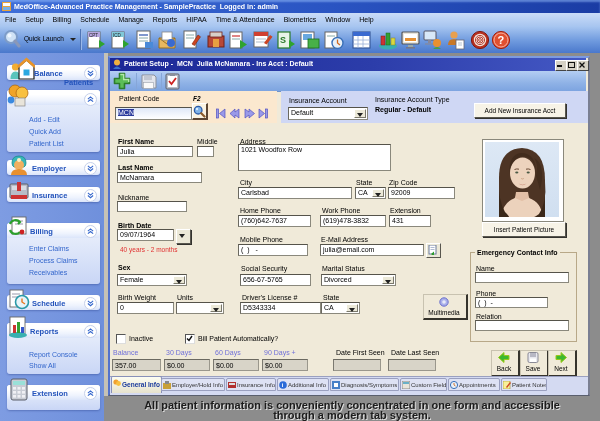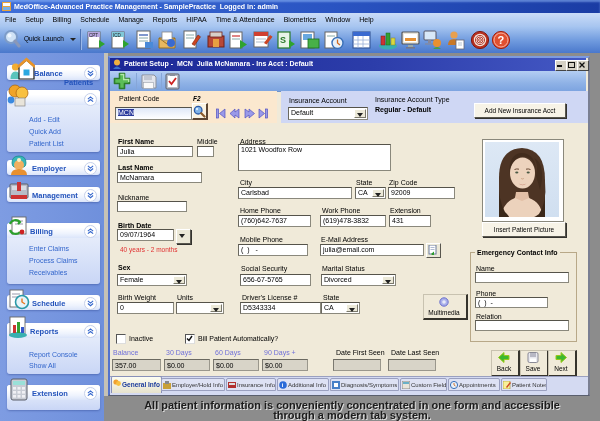--- a/index.html
+++ b/index.html
@@ -234,21 +234,21 @@
       <path d="M1 1 L4 3.5 L7 1 M1 4 L4 6.5 L7 4" fill="none" stroke="#3366cc" stroke-width="1.3"></path>
     </svg>
 
   <div class="phdr" style="top:187px;"></div>
   <svg class="ab" style="left:8px;top:180px" width="22" height="23" viewBox="0 0 22 23">
       <rect x="2" y="4" width="18" height="14" rx="1" fill="#b8bcc8" stroke="#5a5f6a" stroke-width="1"></rect>
       <rect x="4" y="6" width="14" height="4" fill="#d8dce4"></rect>
       <rect x="3" y="15" width="16" height="4" fill="#cc3333"></rect>
       <rect x="9" y="2" width="4" height="9" fill="#cc3333"></rect>
     </svg>
-  <div class="hdrTxt" style="left:32px;top:191px;">Management</div>
+  <div class="hdrTxt" style="left:32px;top:191px;">Insurance</div>
   <div class="chev" style="left:84px;top:189px;"></div>
   <svg class="ab" style="left:86.5px;top:191.5px" width="7" height="7" viewBox="0 0 8 8">
       <path d="M1 1 L4 3.5 L7 1 M1 4 L4 6.5 L7 4" fill="none" stroke="#3366cc" stroke-width="1.3"></path>
     </svg>
 
   <div class="panel" style="top:223px;height:61px;"></div>
   <div class="phdr" style="top:223px;box-shadow:none;"></div>
   <svg class="ab" style="left:7px;top:216px" width="22" height="23" viewBox="0 0 22 23">
       <rect x="5" y="1" width="14" height="17" fill="#fff" stroke="#666" stroke-width=".9"></rect>
       <line x1="8" y1="5" x2="16" y2="5" stroke="#99a" stroke-width="1"></line>

